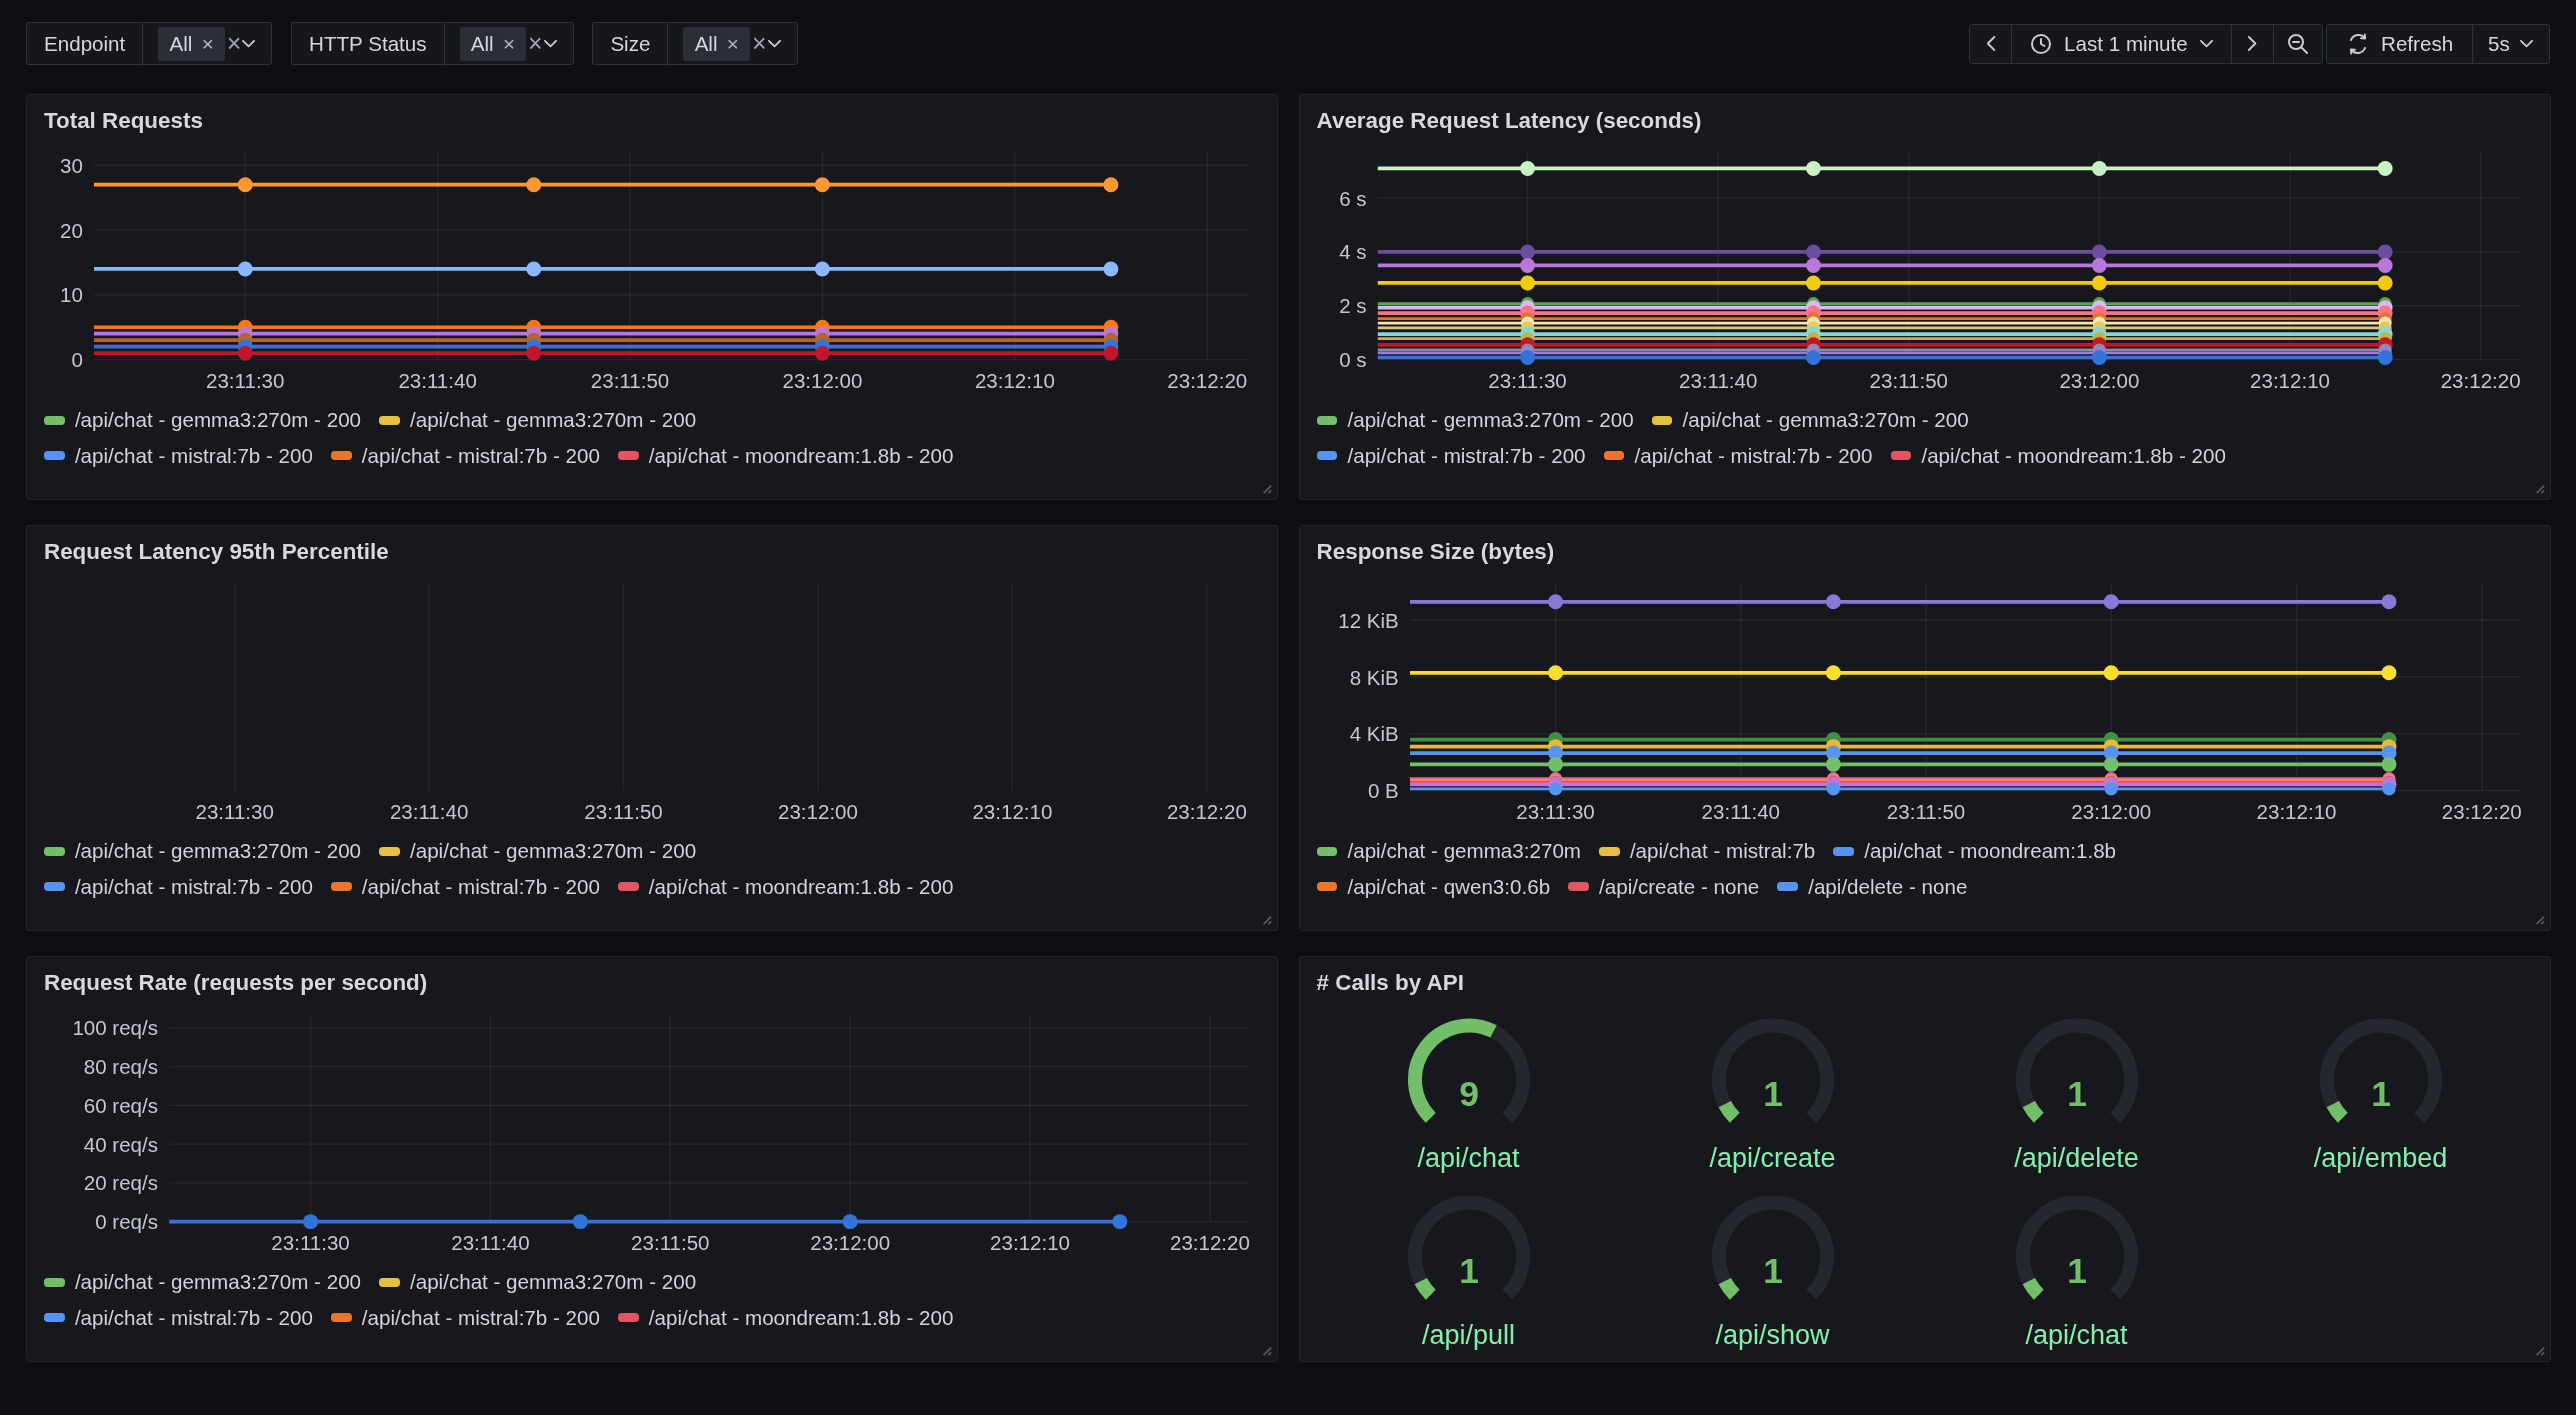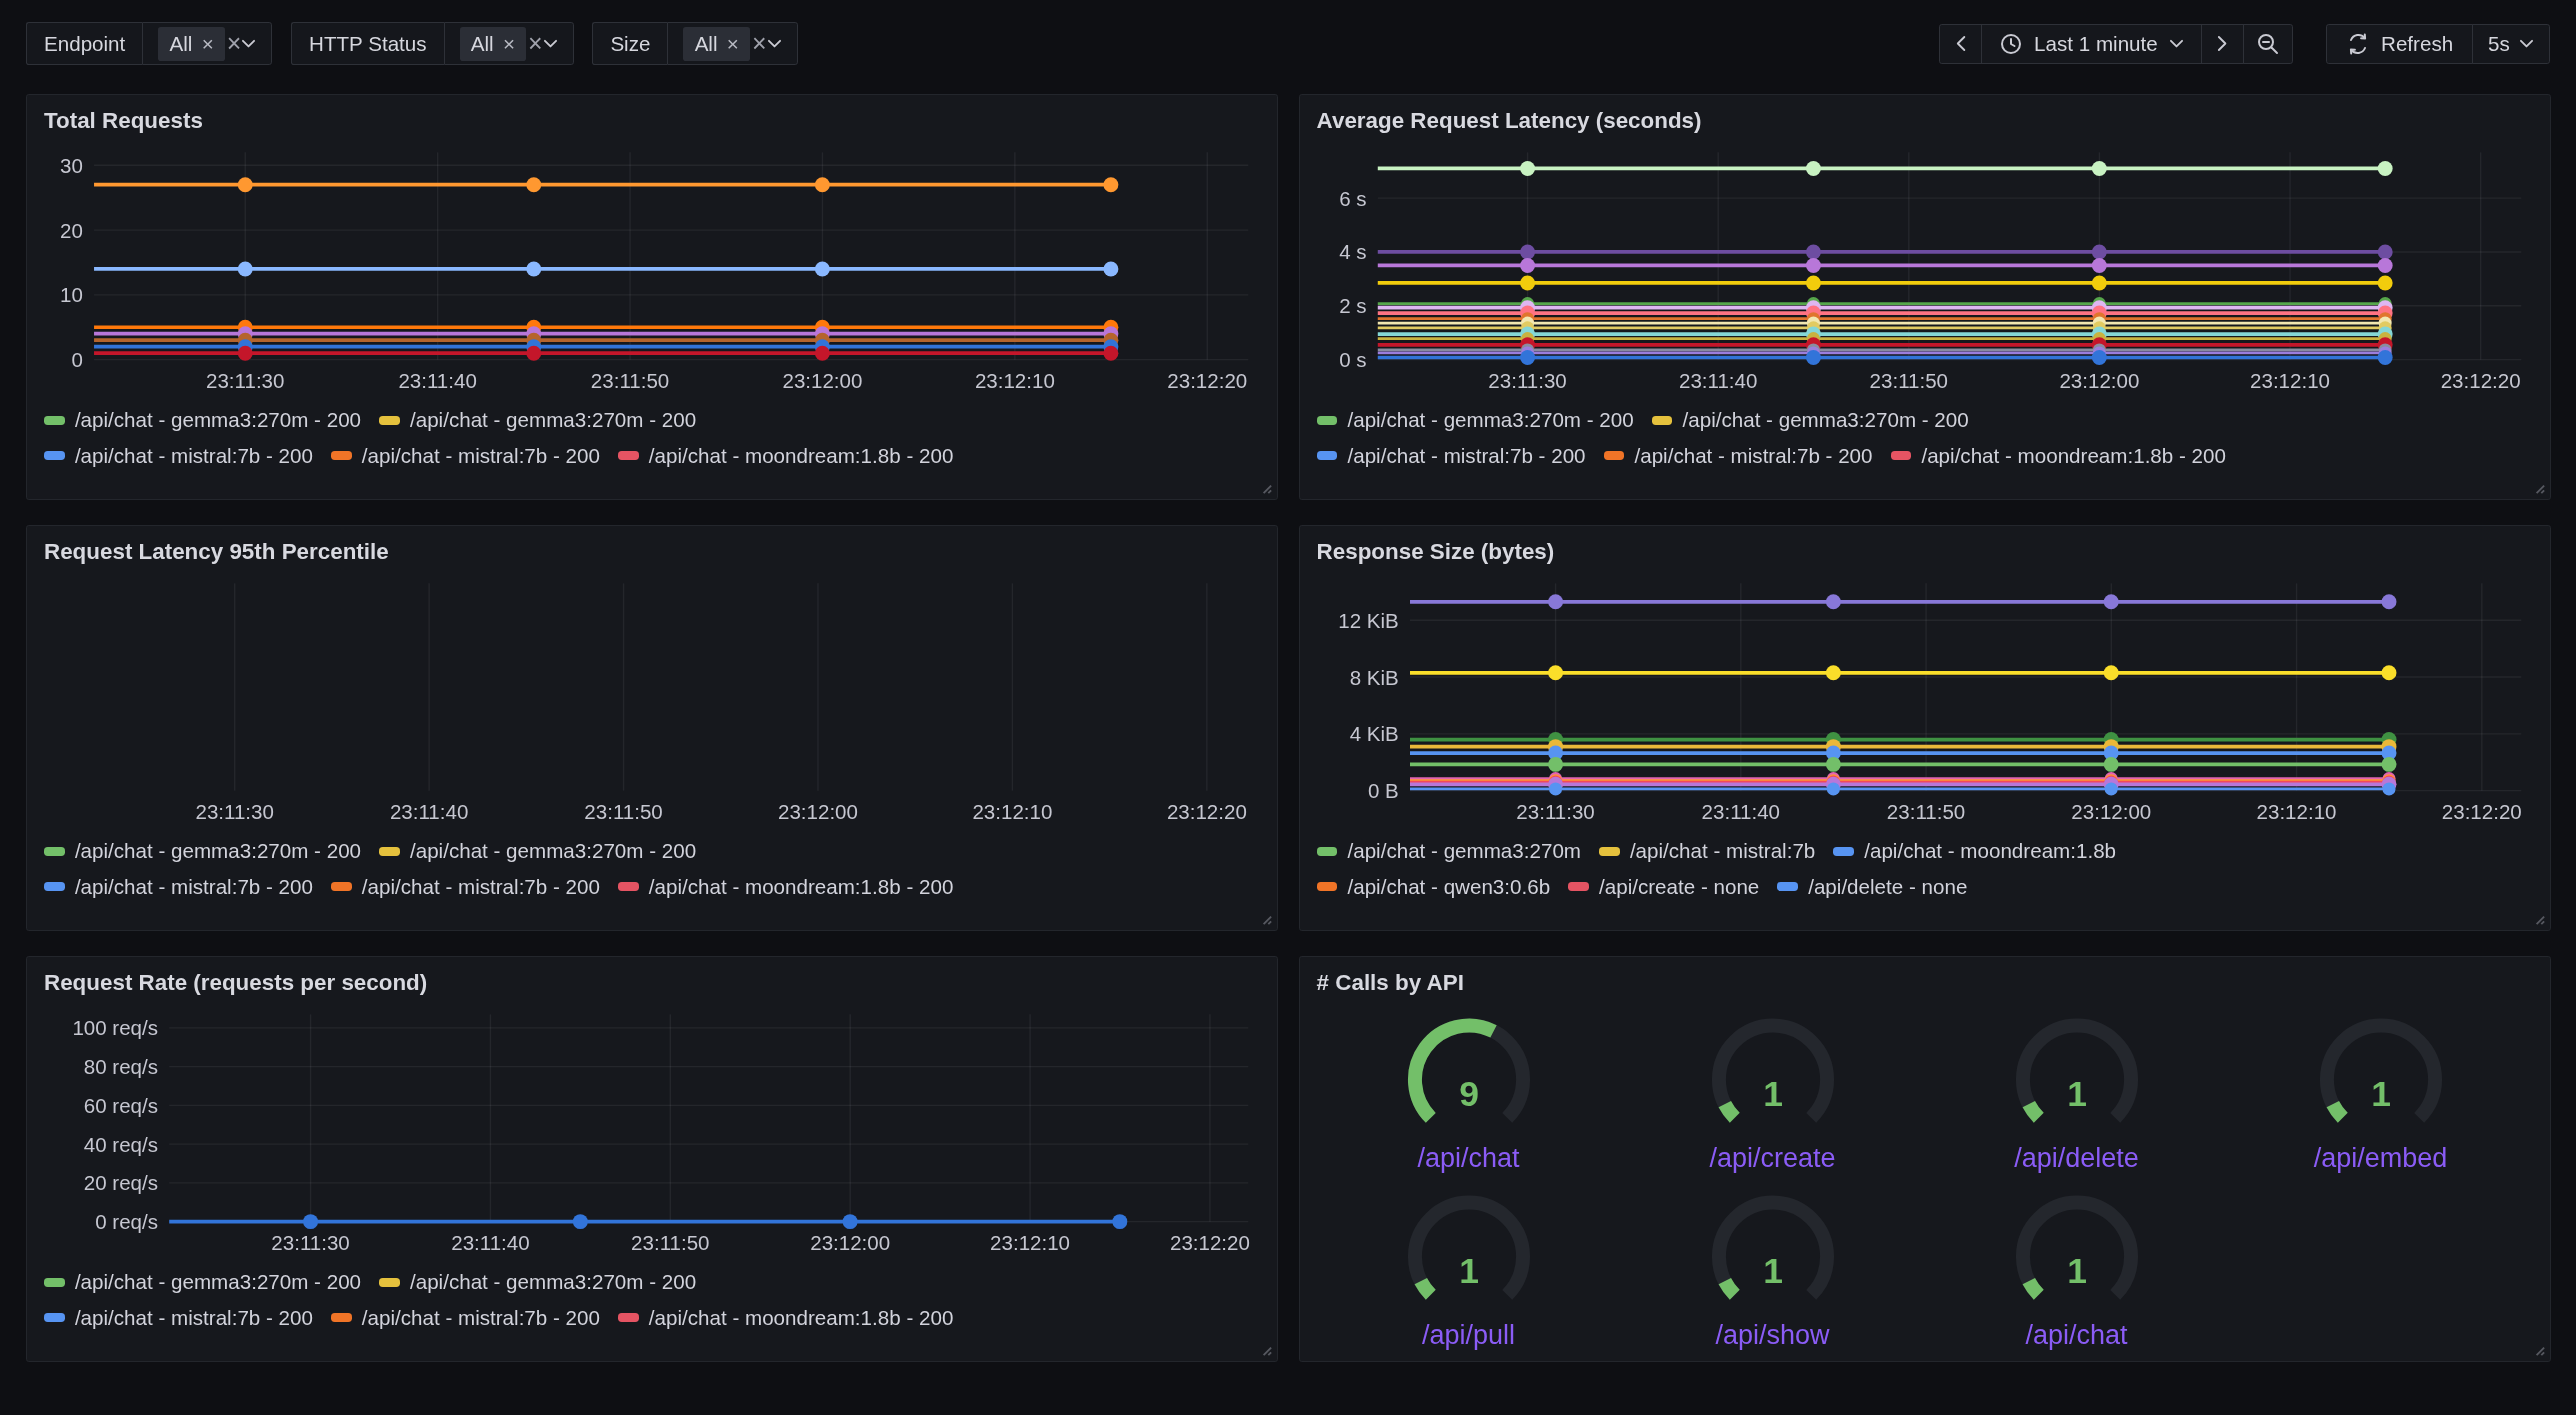--- a/index.html
+++ b/index.html
@@ -19,42 +19,42 @@
   .chip .x { color:#b8bac3; font-size:20.6px; line-height:1; }
   .clear-x { color:#9fa1ab; font-size:25px; line-height:1; margin-left:1.9px; cursor:pointer; }
   .time-controls { display:flex; align-items:center; }
   .tc-btn { display:flex; align-items:center; justify-content:center; height:40px; background:#15171c;
     border:0.9px solid #2e3138; color:#d6d7de; font-size:20.6px; cursor:pointer; }
   .tc-btn + .tc-btn { margin-left:-0.9px; }
   .btn-back { width:43px; border-radius:2.8px 0 0 2.8px; }
   .btn-fwd { width:43px; }
   .btn-zoomout { width:50px; border-radius:0 2.8px 2.8px 0; }
   .btn-picker { padding:0 17px; gap:11.2px; }
-  .refresh-group { display:flex; margin-left:33px; }
+  .refresh-group { display:flex; margin-left:3px; }
   .btn-refresh { padding:0 18.7px; gap:11.2px; border-radius:2.8px 0 0 2.8px; }
   .btn-interval { padding:0 15px; gap:9.3px; border-radius:0 2.8px 2.8px 0; margin-left:-0.9px; }
   .icon { display:inline-flex; }
   .icon svg { stroke:#c9cad2; fill:none; stroke-width:2; stroke-linecap:round; stroke-linejoin:round; }
 
   
   .dash { display:grid; grid-template-columns:1fr 1fr; grid-auto-rows:406px; gap:25px 20.6px; padding:8px 26px; }
   .panel { position:relative; background:#16181d; border:0.9px solid #23262c; border-radius:2.8px; padding:13px 17px 9.3px; }
   .panel-title { font-size:22.4px; font-weight:600; color:#d8d9e0; margin-bottom:9.3px; cursor:pointer; }
   .plot { width:100%; height:254px; }
   .plot svg { overflow:visible; display:block; }
   .legend { margin-top:5.6px; font-size:20.6px; color:#d2d3dc; }
   .legend-row { display:flex; gap:18px; margin-top:11.2px; white-space:nowrap; }
   .legend-item { display:inline-flex; align-items:center; gap:10.3px; cursor:pointer; }
   .legend-pill { width:20.6px; height:8.4px; border-radius:3.7px; display:inline-block; flex:none; }
   .grip { position:absolute; right:3.7px; bottom:3.7px; }
 
   
   .gauge-grid { display:grid; grid-template-columns:repeat(4,1fr); row-gap:7.5px; margin-top:5.6px; }
   .gauge-cell { display:flex; flex-direction:column; align-items:center; }
-  .gauge-label { font-size:27px; color:#8b5cf6; margin-top:0px; }
+  .gauge-label { font-size:27px; color:#86efac; margin-top:0px; }
 </style>
 </head>
 <body>
 
 <div class="toolbar">
   <div class="filters">
 
     <div class="filter-group">
       <div class="filter-label">Endpoint</div>
       <div class="filter-value">

